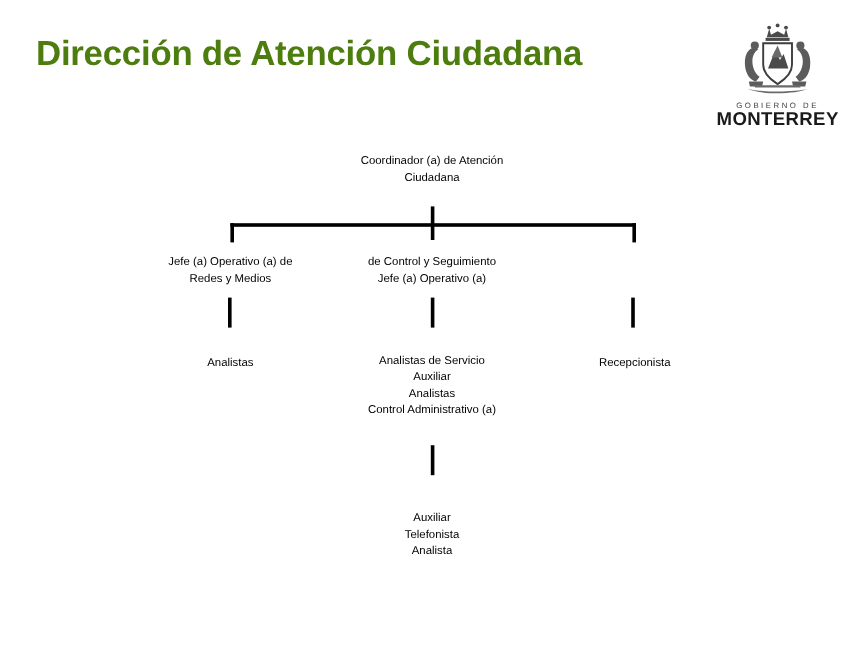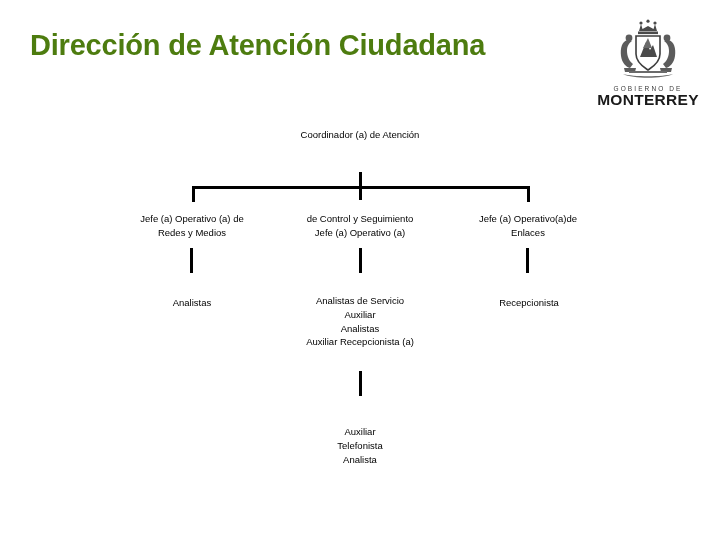--- a/index.html
+++ b/index.html
@@ -145,55 +145,52 @@
     </svg>
   </span>
   <span class="logo-kicker">GOBIERNO DE</span>
   <span class="logo-wordmark">MONTERREY</span>
 </div>
 
 <div id="org-chart">
 
   <div class="node" id="node-coordinador">
     <span class="node-line">Coordinador (a) de Atención</span>
+    <span class="node-line">Ciudadana</span>
   </div>
 
   <div class="connector" id="conn-top-stem"></div>
   <div class="connector" id="conn-level1-bar"></div>
   <div class="connector" id="conn-level1-left"></div>
   <div class="connector" id="conn-level1-right"></div>
 
   <div class="node" id="node-jefe-redes">
     <span class="node-line">Jefe (a) Operativo (a) de</span>
     <span class="node-line">Redes y Medios</span>
   </div>
 
   <div class="node" id="node-jefe-control">
     <span class="node-line">de Control y Seguimiento</span>
     <span class="node-line">Jefe (a) Operativo (a)</span>
   </div>
 
-  <div class="node" id="node-jefe-enlaces">
-    <span class="node-line">Jefe (a) Operativo(a)de</span>
-    <span class="node-line">Enlaces</span>
-  </div>
 
   <div class="connector" id="conn-redes-down"></div>
   <div class="connector" id="conn-control-down"></div>
   <div class="connector" id="conn-enlaces-down"></div>
 
   <div class="node" id="node-analistas-redes">
     <span class="node-line">Analistas</span>
   </div>
 
   <div class="node" id="node-analistas-control">
     <span class="node-line">Analistas de Servicio</span>
     <span class="node-line">Auxiliar</span>
     <span class="node-line">Analistas</span>
-    <span class="node-line">Auxiliar Recepcionista (a)</span>
+    <span class="node-line">Control Administrativo (a)</span>
   </div>
 
   <div class="node" id="node-recepcionista">
     <span class="node-line">Recepcionista</span>
   </div>
 
   <div class="connector" id="conn-control-down2"></div>
 
   <div class="node" id="node-telefonista">
     <span class="node-line">Auxiliar</span>

